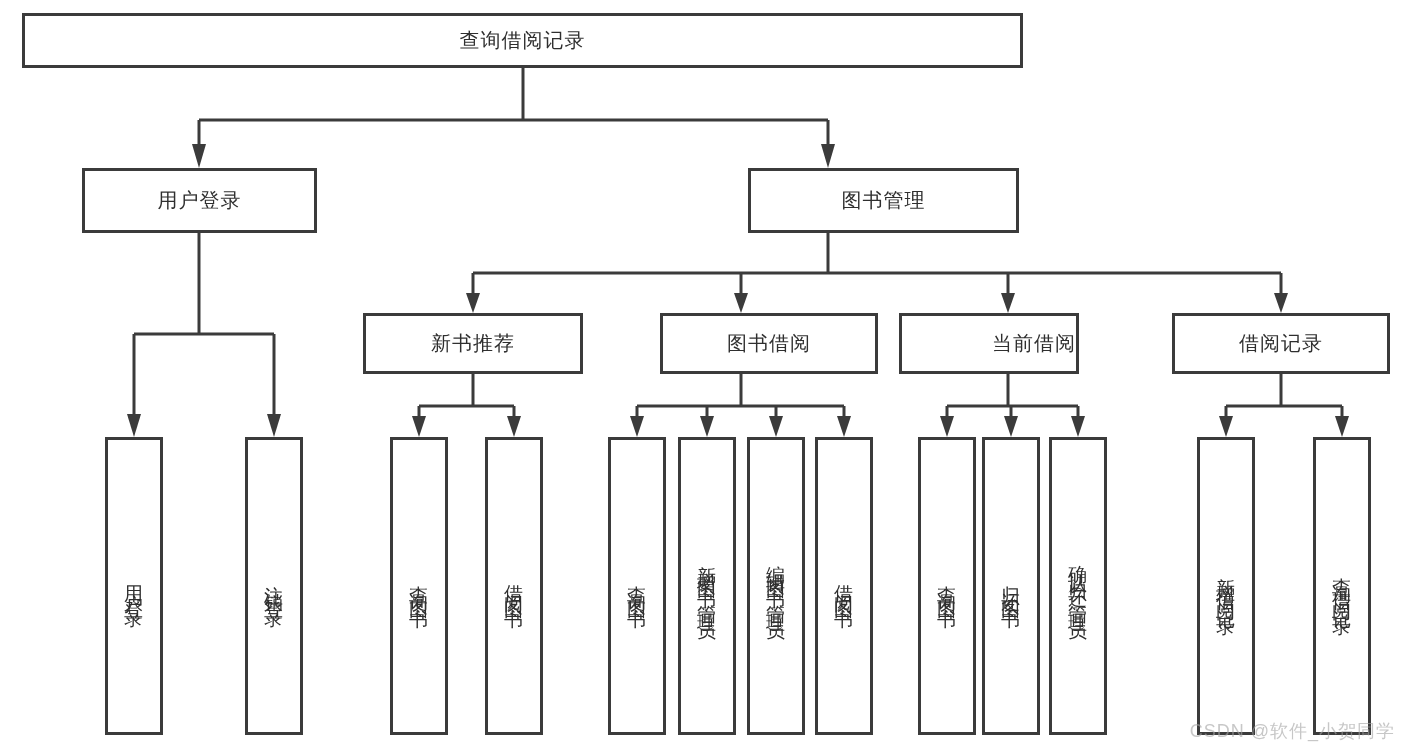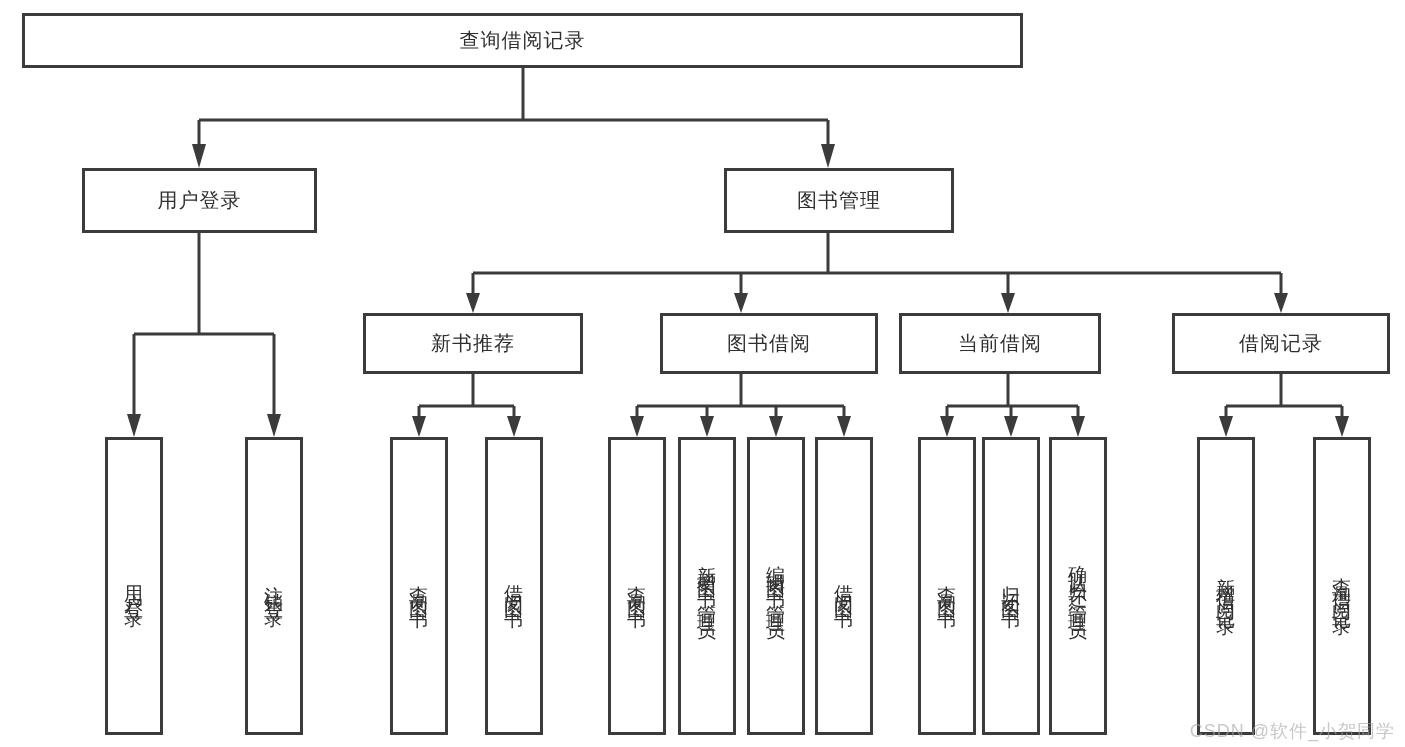--- a/index.html
+++ b/index.html
@@ -118,31 +118,31 @@
     </g>
   </svg>
 
   <div class="hbox" style="left:22px;top:13px;width:1001px;height:55px;">
     <span>查询借阅记录</span>
   </div>
 
   <div class="hbox" style="left:82px;top:168px;width:235px;height:65px;">
     <span>用户登录</span>
   </div>
-  <div class="hbox" style="left:724px;top:168px;width:230px;height:65px;">
+  <div class="hbox" style="left:748px;top:168px;width:271px;height:65px;">
     <span>图书管理</span>
   </div>
 
   <div class="hbox" style="left:363px;top:313px;width:220px;height:61px;font-family:Liberation Mono, monospace;">
     <span>新书推荐</span>
   </div>
   <div class="hbox" style="left:660px;top:313px;width:218px;height:61px;">
     <span>图书借阅</span>
   </div>
-  <div class="hbox" style="left:899px;top:313px;width:202px;height:61px;">
+  <div class="hbox" style="left:899px;top:313px;width:180px;height:61px;justify-content:flex-end;">
     <span>当前借阅</span>
   </div>
   <div class="hbox" style="left:1172px;top:313px;width:218px;height:61px;">
     <span>借阅记录</span>
   </div>
 
   <div class="vbox" style="left:105px;">
     <span>用户登录</span>
   </div>
   <div class="vbox" style="left:245px;">

